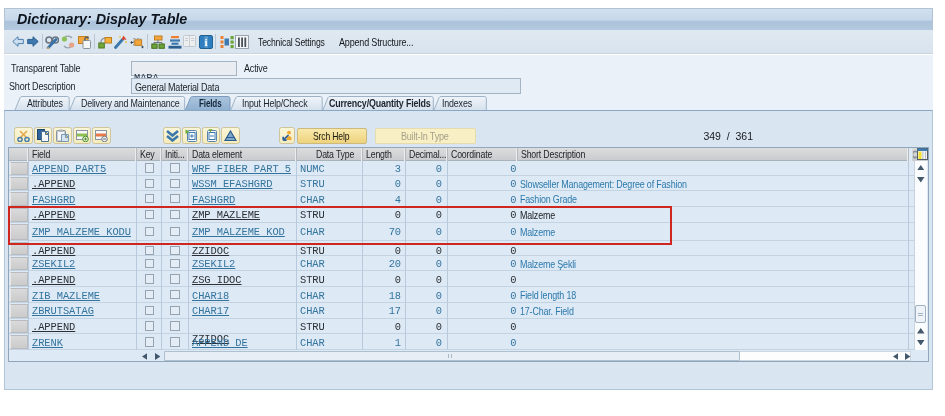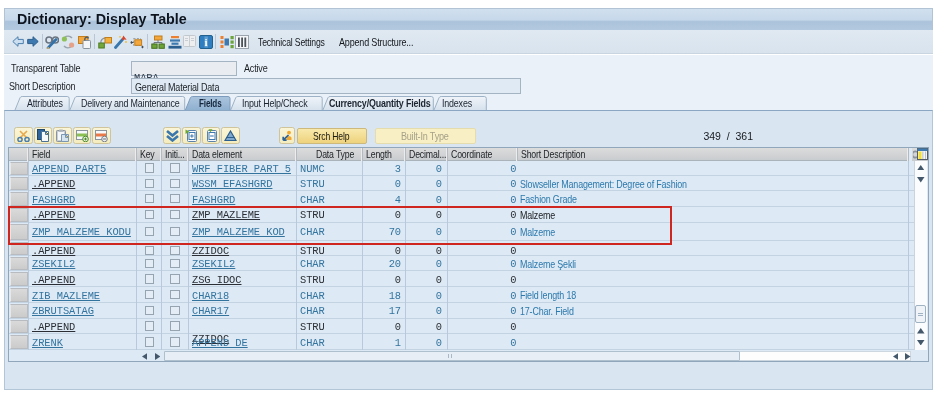--- a/index.html
+++ b/index.html
@@ -11,21 +11,21 @@
 .mono { font-family:"Liberation Mono", monospace; font-size:10.4px; letter-spacing:-0.05px; white-space:nowrap; }
 .ul { text-decoration:underline; text-underline-offset:1px; }
 .hdrtxt { font-size:10.3px; letter-spacing:-0.2px; color:#23262a; white-space:nowrap; }
 </style>
 </head>
 <body>
 <div id="stage">
 
 <div class="abs" style="left:4px; top:8px; width:929px; height:21.5px;
   background:linear-gradient(#d1e0ee 0%, #c6d8ea 52%, #abc3db 60%, #b3c9df 100%); border:1px solid #b2c3d6; border-bottom:0;"></div>
-<div class="abs" style="left:17px; top:10.5px; font-size:14.3px; font-weight:bold; color:#0e141d; letter-spacing:0px;"><span style="display:inline-block; transform:scaleX(1.0); transform-origin:0 50%; white-space:pre;">Dictionary: Display Table</span></div>
+<div class="abs" style="left:17px; top:10.5px; font-size:14.3px; font-weight:bold; font-style:italic; color:#0e141d; letter-spacing:0px;"><span style="display:inline-block; transform:scaleX(1.0); transform-origin:0 50%; white-space:pre;">Dictionary: Display Table</span></div>
 
 <div class="abs" style="left:4px; top:29.5px; width:929px; height:24.5px;
   background:linear-gradient(#e0e9f1,#d8e3ee); border-bottom:1px solid #c9d5e1;"></div>
 
 <div class="abs" style="left:42.2px; top:34px; width:1px; height:15px; background:#b9c6d4;"></div>
 <div class="abs" style="left:94.2px; top:34px; width:1px; height:15px; background:#b9c6d4;"></div>
 <div class="abs" style="left:146.8px; top:34px; width:1px; height:15px; background:#b9c6d4;"></div>
 <div class="abs" style="left:214.9px; top:34px; width:1px; height:15px; background:#b9c6d4;"></div>
 <svg class="abs" style="left:11.5px; top:36px;" width="12" height="11" viewBox="0 0 12 11">
       <path d="M6 0.7 L0.8 5.5 L6 10.3 L6 7.6 L11.3 7.6 L11.3 3.4 L6 3.4 Z" fill="#ccdff0" stroke="#4b7eae" stroke-width="1"></path>

